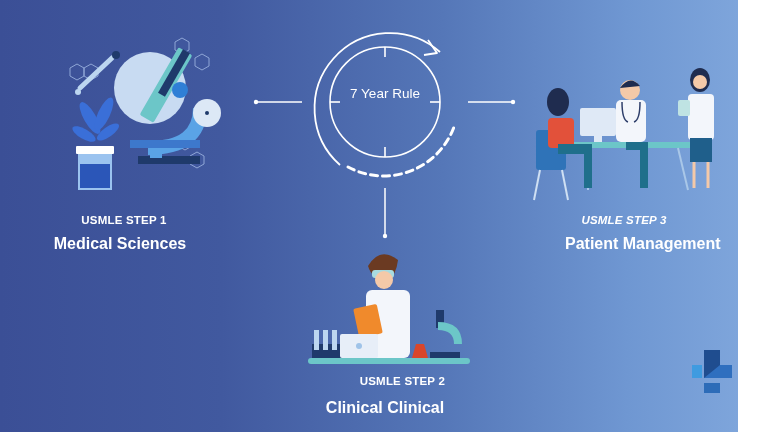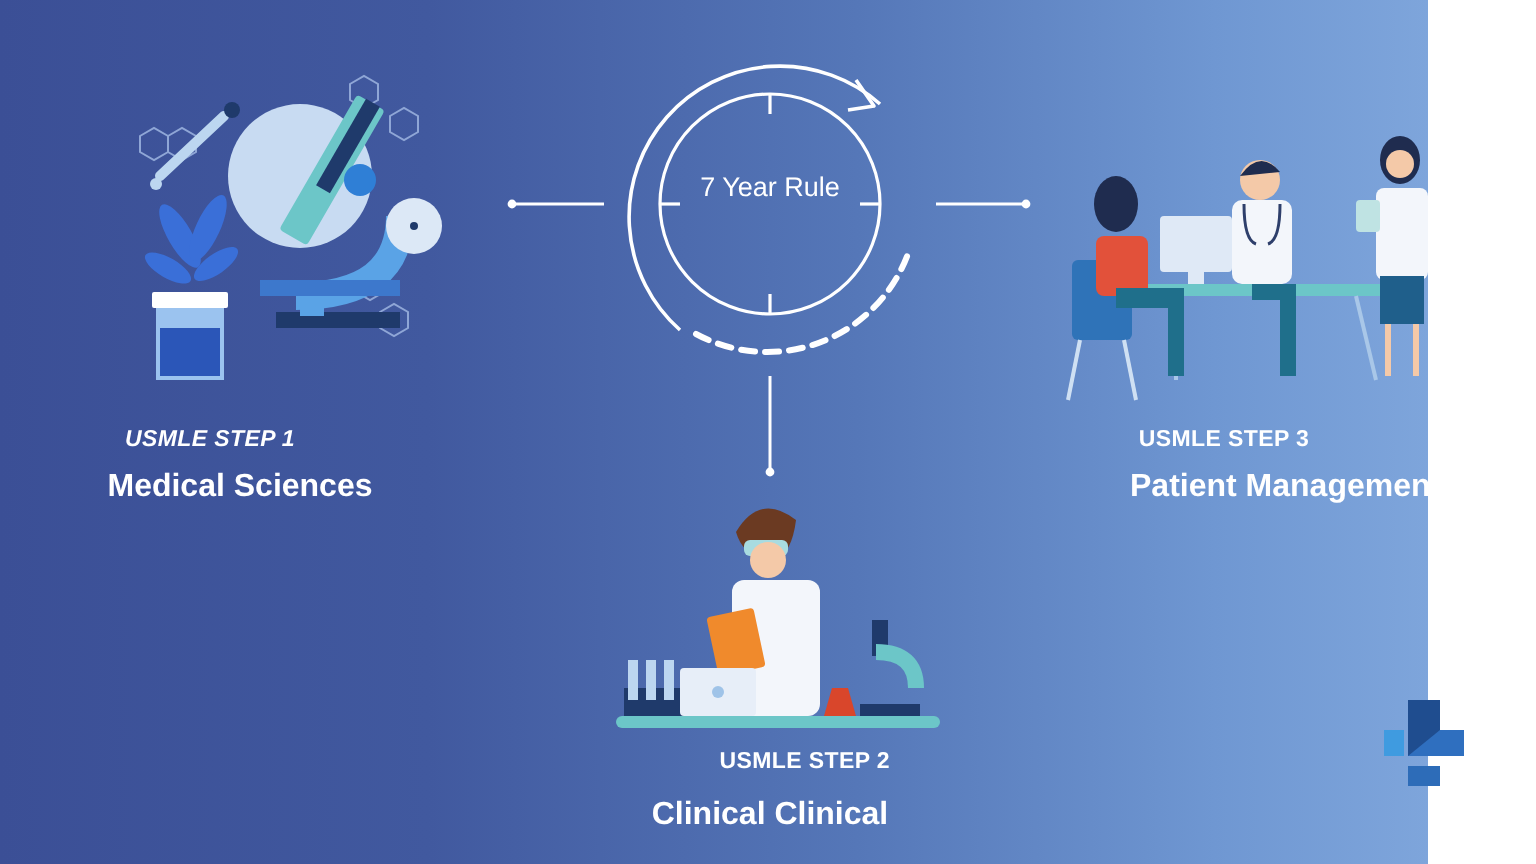--- a/index.html
+++ b/index.html
@@ -1,18 +1,18 @@
 <!DOCTYPE html>
 <html><head>
 <meta charset="utf-8">
 <style>
   html,body{margin:0;padding:0;}
   body{width:768px;height:432px;overflow:hidden;font-family:"Liberation Sans",sans-serif;}
   .stage{position:relative;width:714px;height:432px;
-    background:linear-gradient(90deg,#3b4f96 0%,#41599f 30%,#5577b8 60%,#6f97d2 85%,#7ea5db 100%);}
+    background:linear-gradient(90deg,#3b4f96 0%,#41599f 30%,#5577b8 60%,#6f97d2 85%,#7ea5db 100%);padding-left:24px;}
   .label{position:absolute;color:#fff;font-weight:bold;text-align:center;white-space:nowrap;}
   .step{font-size:11.5px;letter-spacing:.2px;}
   .sub{font-size:16px;}
   svg{position:absolute;overflow:visible;}
 </style>
 </head>
 <body>
 
 <div class="stage">
 
@@ -73,21 +73,21 @@
       <ellipse cx="40" cy="90" rx="6" ry="18" transform="rotate(-30 40 90)"></ellipse>
       <ellipse cx="54" cy="86" rx="6" ry="18" transform="rotate(25 54 86)"></ellipse>
       <ellipse cx="34" cy="106" rx="5" ry="13" transform="rotate(-60 34 106)"></ellipse>
       <ellipse cx="58" cy="104" rx="5" ry="13" transform="rotate(55 58 104)"></ellipse>
     </g>
 
     <rect x="26" y="118" width="38" height="8" rx="1" fill="#ffffff"></rect>
     <rect x="28" y="126" width="34" height="36" fill="#9bc3ef"></rect>
     <rect x="30" y="136" width="30" height="24" fill="#2b56b8"></rect>
   </svg>
-  <div class="label step" style="left:45px;top:214px;width:120px;font-style:italic;">USMLE STEP 1</div>
+  <div class="label step" style="left:64px;top:214px;width:120px;">USMLE STEP 1</div>
   <div class="label sub" style="left:50px;top:235px;width:140px;">Medical Sciences</div>
 
   <svg width="200" height="160" style="left:528px;top:60px">
 
     <rect x="20" y="82" width="150" height="6" fill="#6cc6c8"></rect>
     <line x1="60" y1="88" x2="60" y2="130" stroke="#a9c7e8" stroke-width="2"></line>
     <line x1="150" y1="88" x2="160" y2="130" stroke="#a9c7e8" stroke-width="2"></line>
 
     <rect x="52" y="48" width="36" height="28" rx="2" fill="#dfe9f6"></rect>
     <rect x="66" y="76" width="8" height="6" fill="#dfe9f6"></rect>
@@ -109,21 +109,21 @@
     <rect x="112" y="88" width="8" height="40" fill="#1f6f8b"></rect>
 
     <ellipse cx="172" cy="20" rx="10" ry="12" fill="#1f2c4f"></ellipse>
     <circle cx="172" cy="22" r="7" fill="#f4c9a8"></circle>
     <rect x="160" y="34" width="26" height="46" rx="4" fill="#f3f6fb"></rect>
     <rect x="162" y="78" width="22" height="24" fill="#1f5f8b"></rect>
     <line x1="166" y1="102" x2="166" y2="128" stroke="#f4c9a8" stroke-width="3"></line>
     <line x1="180" y1="102" x2="180" y2="128" stroke="#f4c9a8" stroke-width="3"></line>
     <rect x="150" y="40" width="12" height="16" rx="2" fill="#bfe3e3"></rect>
   </svg>
-  <div class="label step" style="left:552px;top:214px;width:120px;">USMLE STEP 3</div>
+  <div class="label step" style="left:564px;top:214px;width:120px;font-style:italic;">USMLE STEP 3</div>
   <div class="label sub" style="left:565px;top:235px;width:150px;">Patient Management</div>
 
   <svg width="180" height="130" style="left:298px;top:240px">
 
     <rect x="10" y="118" width="162" height="6" rx="3" fill="#6cc6c8"></rect>
 
     <rect x="14" y="104" width="30" height="14" fill="#1f3a6b"></rect>
     <rect x="16" y="90" width="5" height="20" fill="#bcd6f0"></rect>
     <rect x="25" y="90" width="5" height="20" fill="#bcd6f0"></rect>
     <rect x="34" y="90" width="5" height="20" fill="#bcd6f0"></rect>

